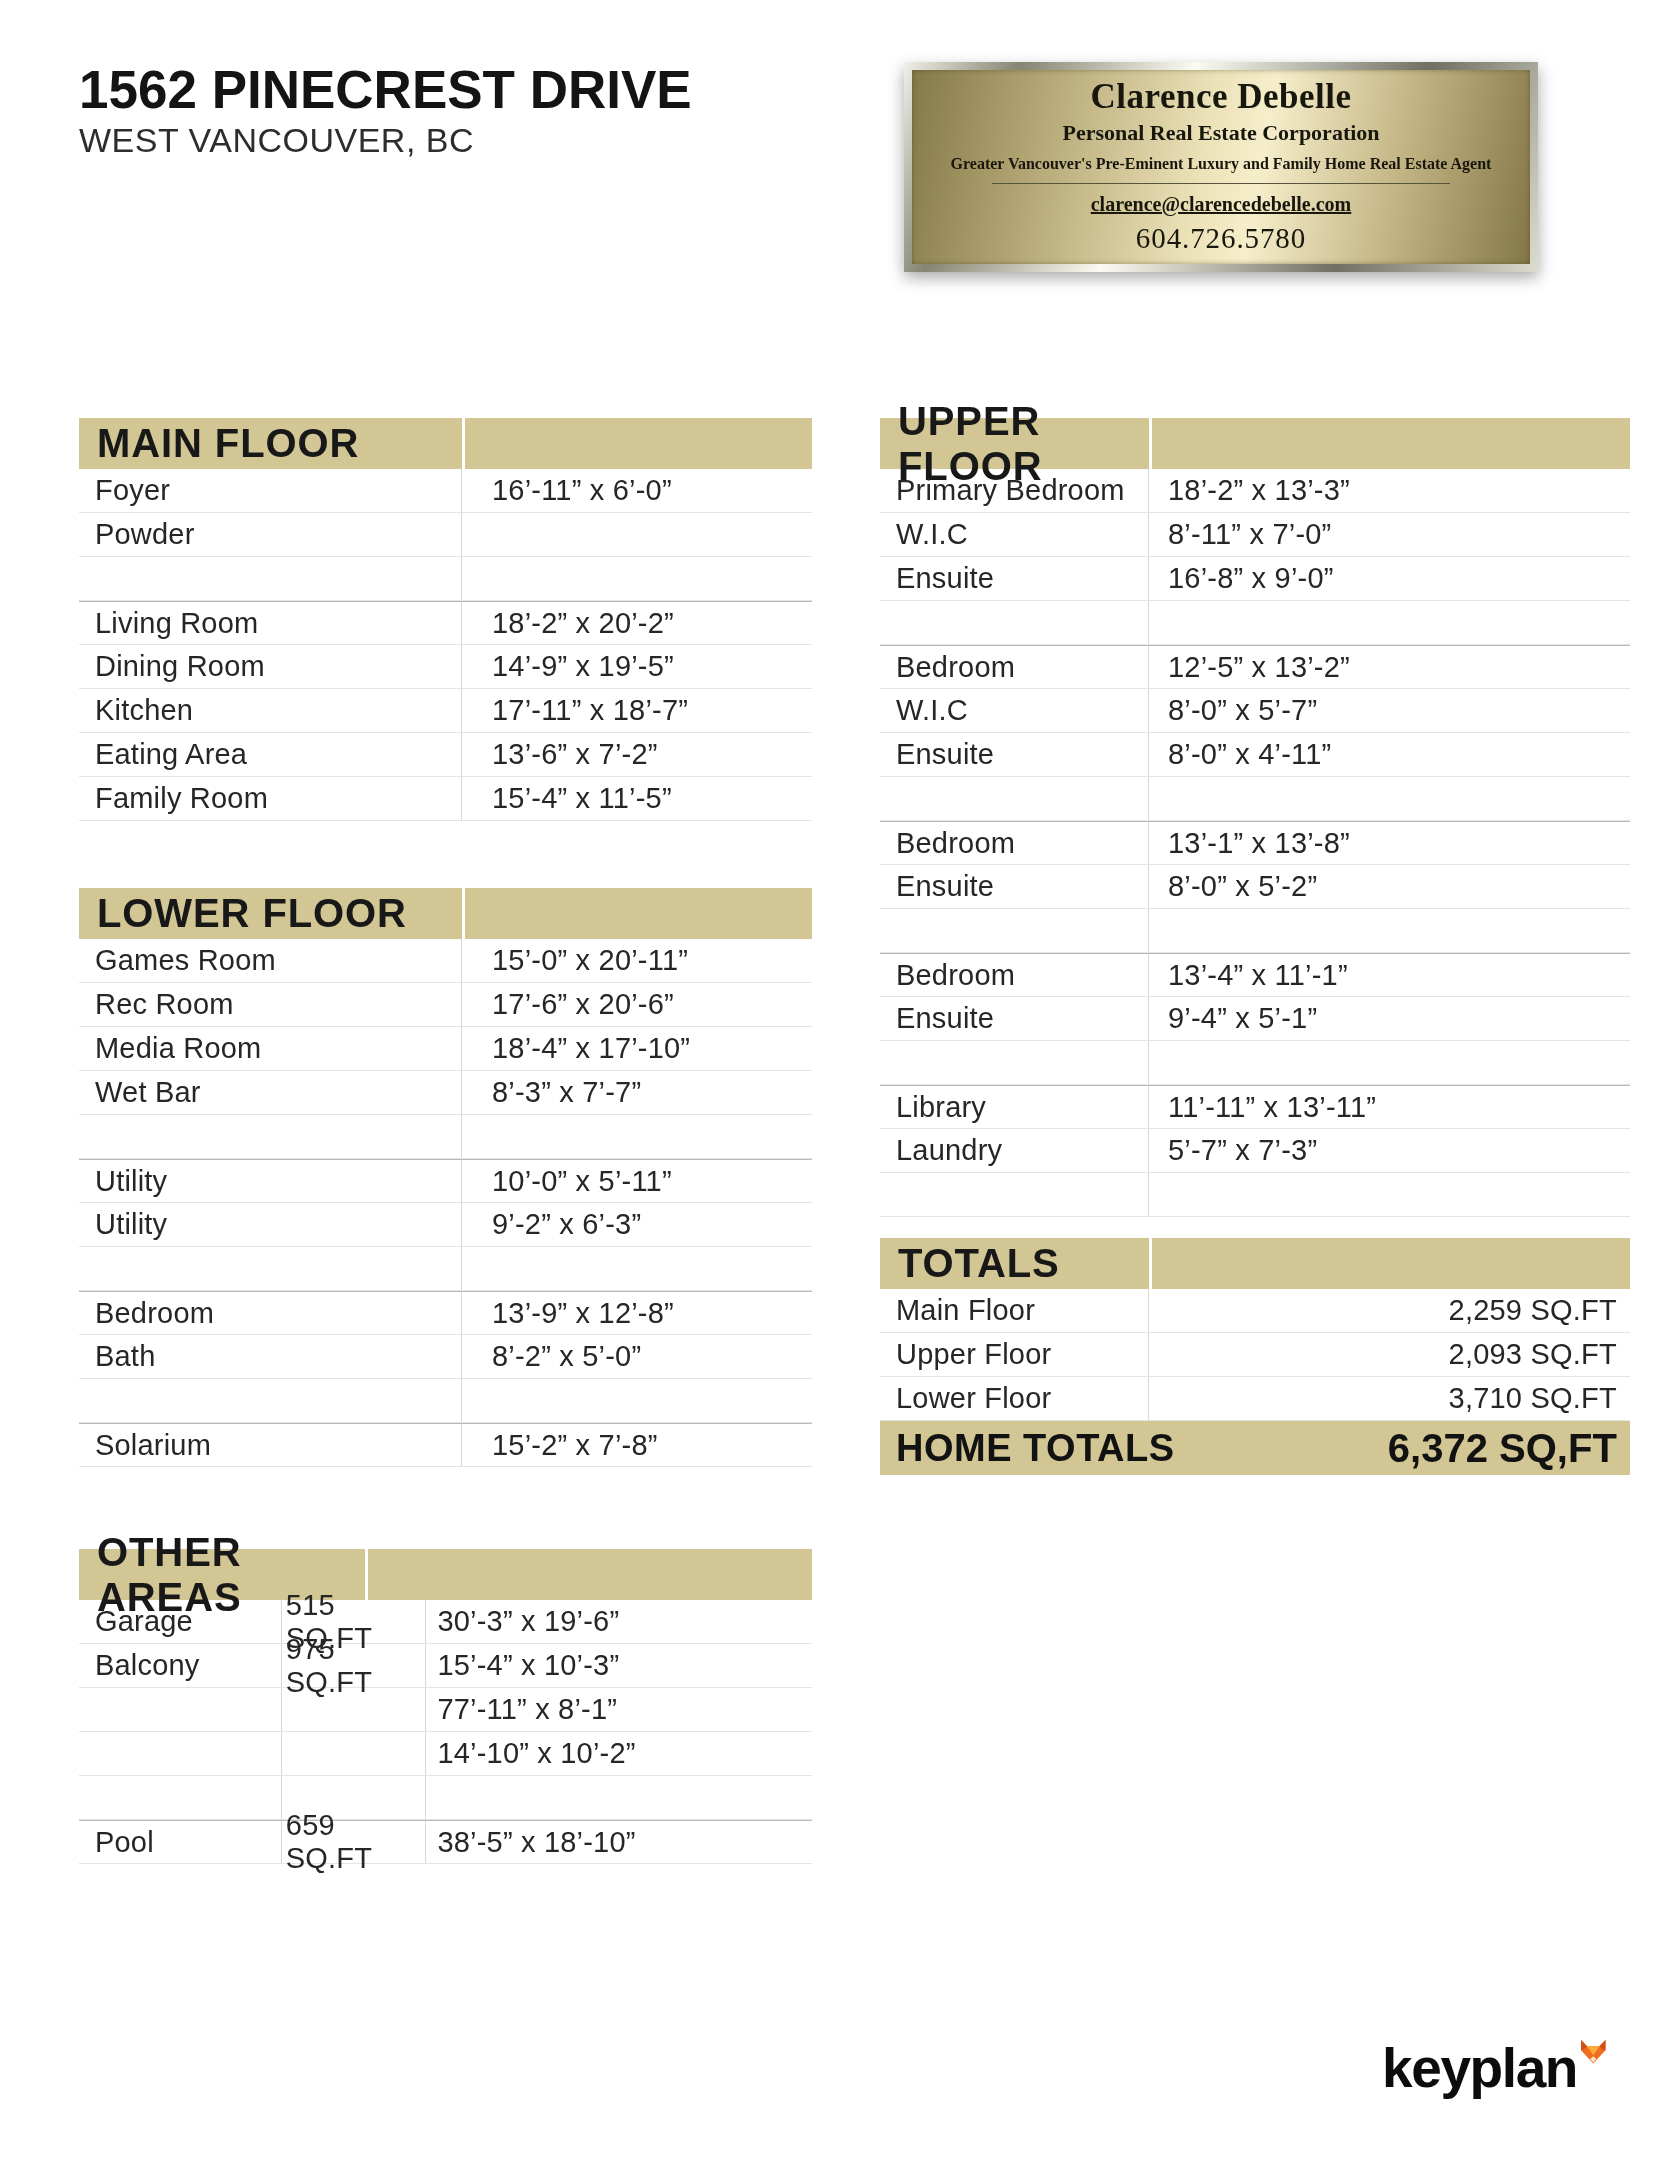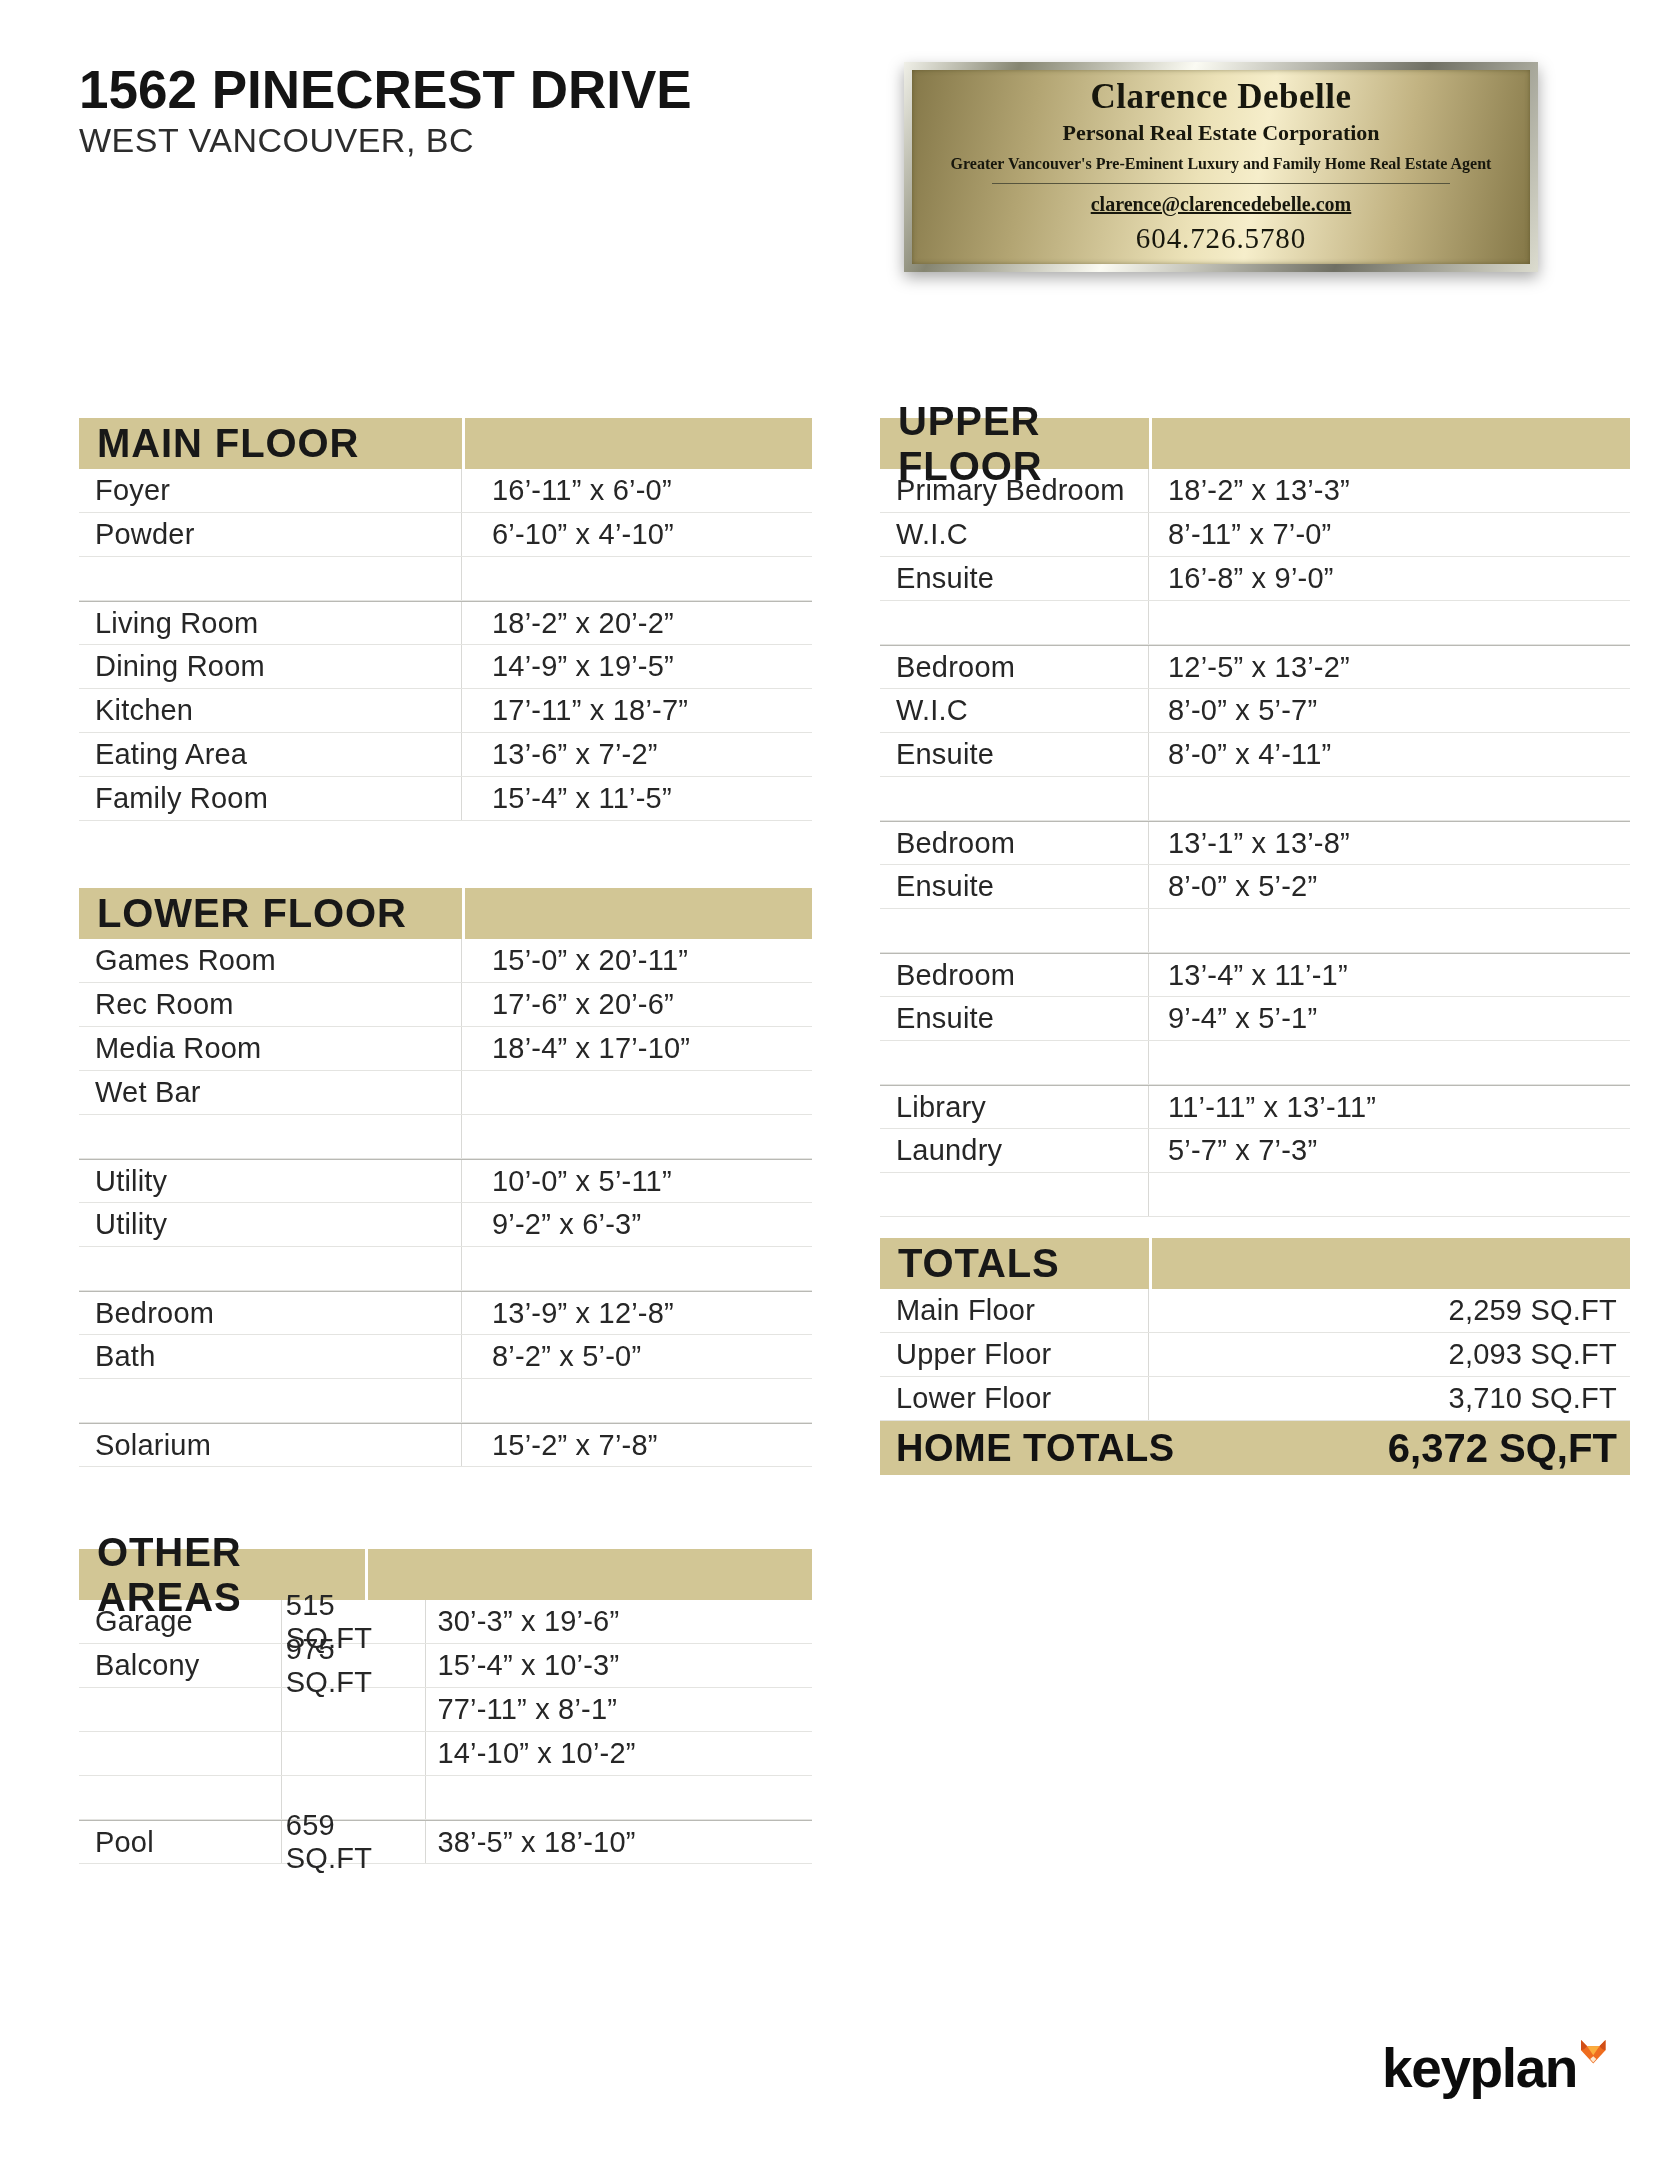--- a/index.html
+++ b/index.html
@@ -88,21 +88,20 @@
     <div class="thead">
       <div class="hcell hfirst">MAIN FLOOR</div>
       <div class="hcell hrest"></div>
     </div>
     <div class="trow">
         <div class="cell c1">Foyer</div>
         <div class="cell c2">16’-11” x 6’-0”</div>
       </div>
     <div class="trow">
         <div class="cell c1">Powder</div>
-        <div class="cell c2">6’-10” x 4’-10”</div>
       </div>
     <div class="trow">
         <div class="cell c1"></div>
         <div class="cell c2"></div>
       </div>
     <div class="trow section">
         <div class="cell c1">Living Room</div>
         <div class="cell c2">18’-2” x 20’-2”</div>
       </div>
     <div class="trow">
@@ -135,20 +134,21 @@
     <div class="trow">
         <div class="cell c1">Rec Room</div>
         <div class="cell c2">17’-6” x 20’-6”</div>
       </div>
     <div class="trow">
         <div class="cell c1">Media Room</div>
         <div class="cell c2">18’-4” x 17’-10”</div>
       </div>
     <div class="trow">
         <div class="cell c1">Wet Bar</div>
+        <div class="cell c2">8’-3” x 7’-7”</div>
       </div>
     <div class="trow">
         <div class="cell c1"></div>
         <div class="cell c2"></div>
       </div>
     <div class="trow section">
         <div class="cell c1">Utility</div>
         <div class="cell c2">10’-0” x 5’-11”</div>
       </div>
     <div class="trow">

